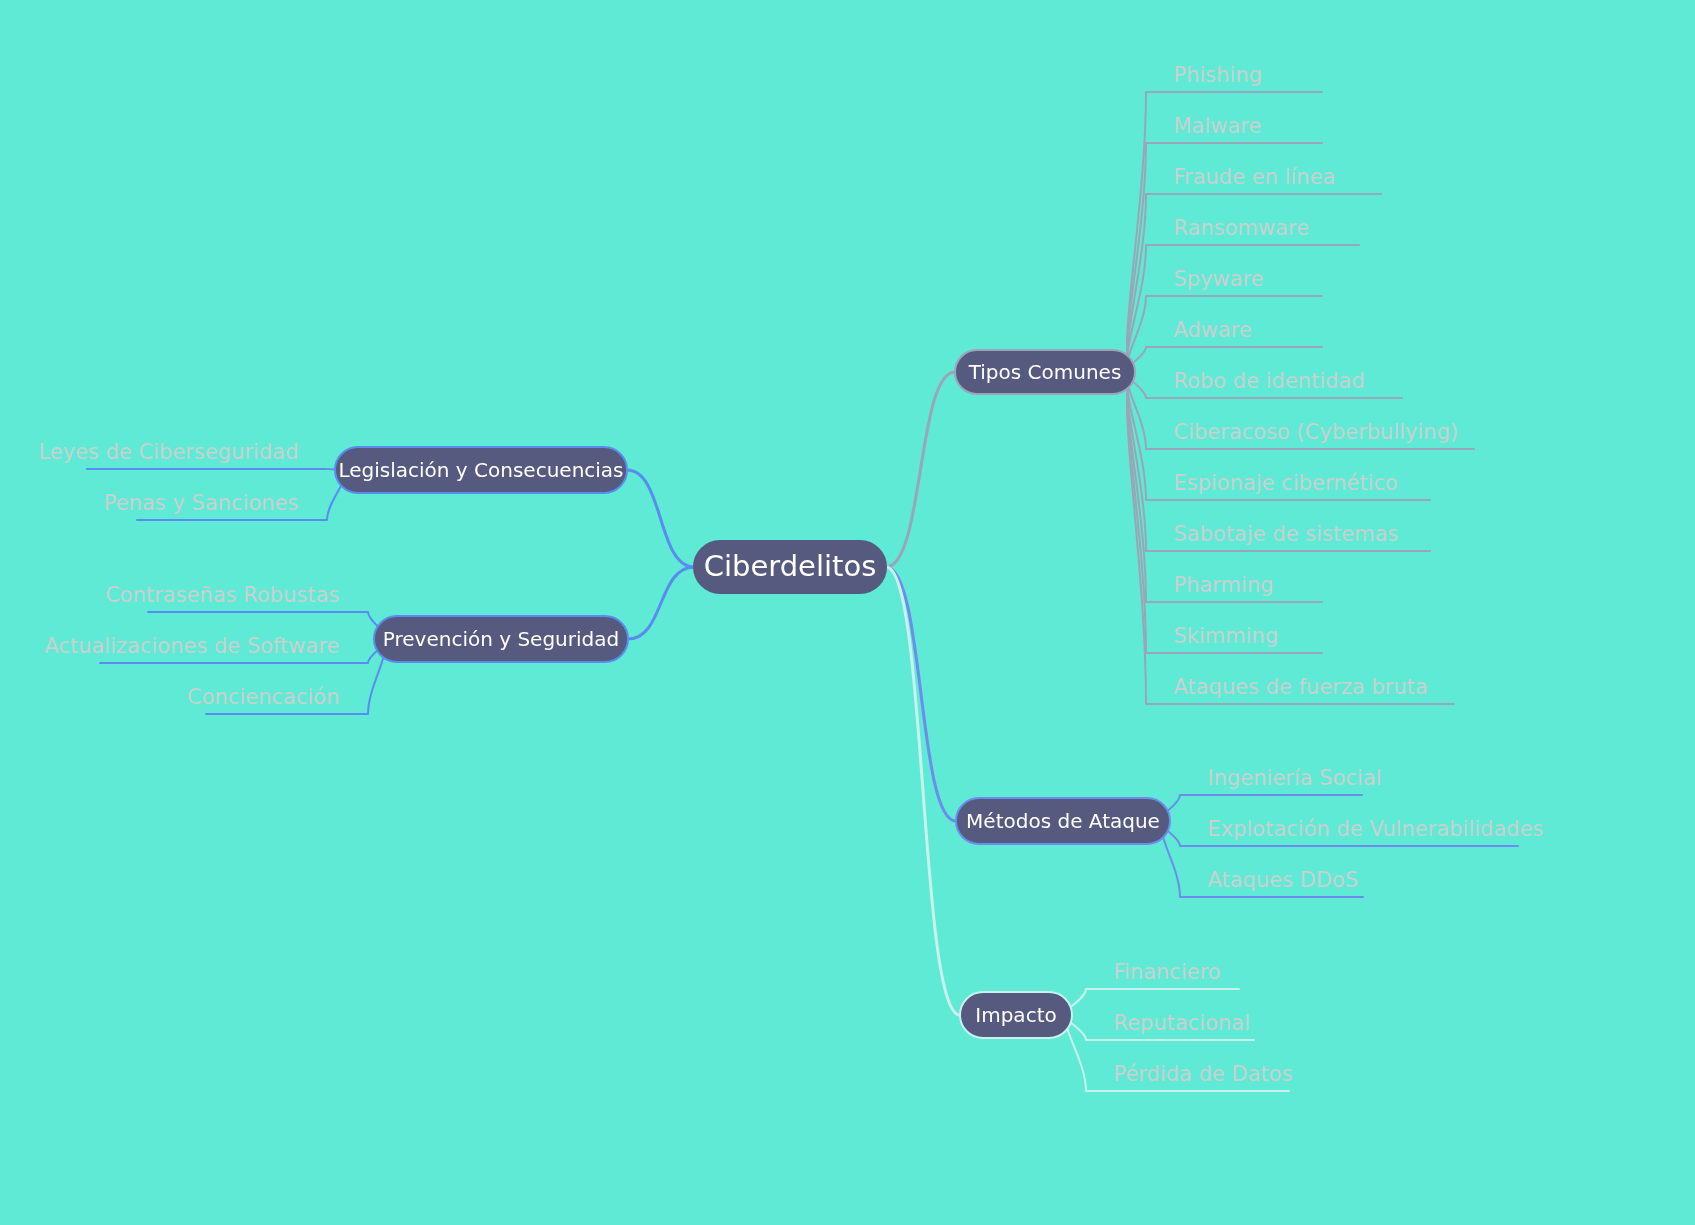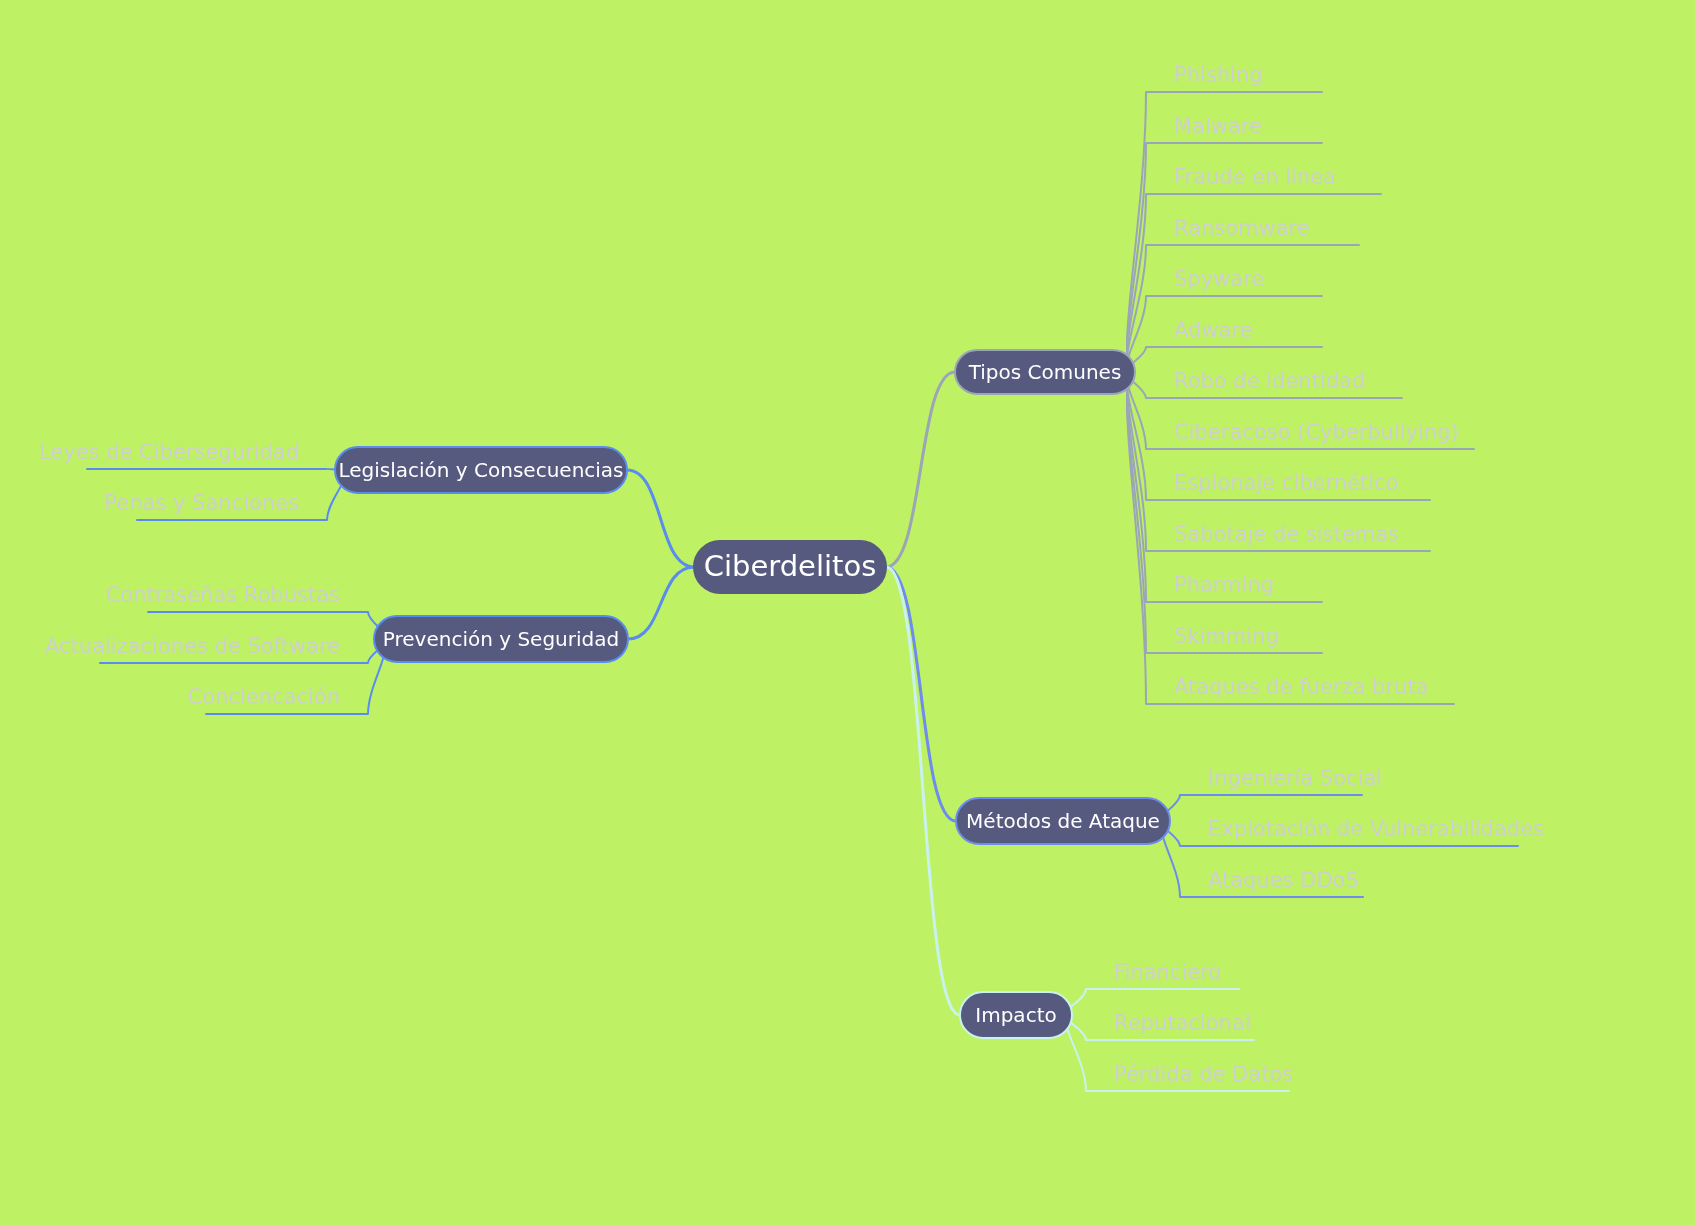--- a/index.html
+++ b/index.html
@@ -11,21 +11,21 @@
   body {
     width: 1695px;
     height: 1225px;
     overflow: hidden;
     font-family: "DejaVu Sans", "Liberation Sans", sans-serif;
   }
   #mindmap-root {
     position: relative;
     width: 1695px;
     height: 1225px;
-    background: #bef264;
+    background: #5eead4;
   }
   svg#mindmap-svg {
     position: absolute;
     top: 0; left: 0;
     width: 1695px;
     height: 1225px;
     display: block;
   }
   .edge {
     fill: none;

